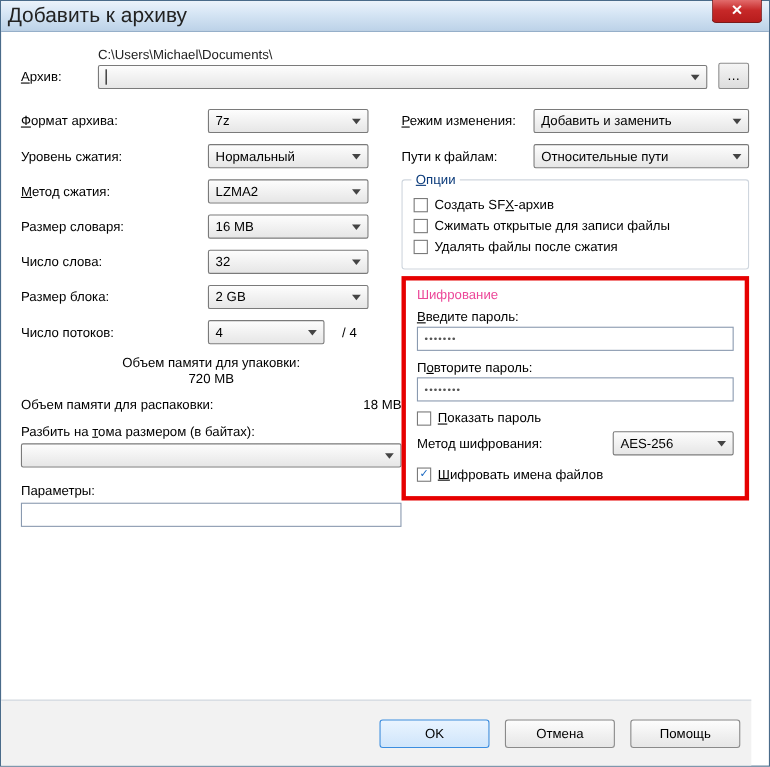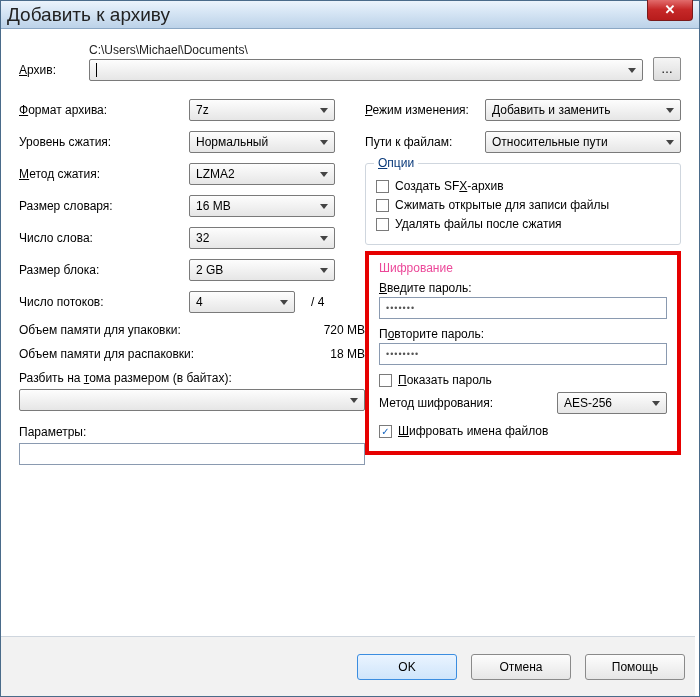--- a/index.html
+++ b/index.html
@@ -118,21 +118,21 @@
     display:flex;align-items:center;justify-content:center;font-size:10px;color:#1565c0;
   }
   .highlight-red { border: 4px solid #e60000; padding: 6px 10px 8px 10px; margin-top:6px; position:relative;}
   .enc-title { color:#ec4899; margin-bottom:6px; }
   .pw-field {
     height:22px;border:1px solid #8a9ab0;background:#fff;
     display:flex;align-items:center;padding:0 6px;font-size:9px;letter-spacing:1px;color:#555;
     margin-top:2px;margin-bottom:8px;
   }
   .footer {
-    position:absolute; bottom:0; left:0; right:4px;
+    position:absolute; bottom:0; left:0; right:16px;
     height:60px;
     border-top:1px solid #cfd6de;
     background:#f2f2f2;
     display:flex; align-items:center; justify-content:flex-end;
     gap:14px; padding-right:10px;
   }
   .dlg-btn {
     width:100px;height:26px;
     border:1px solid #8a8a8a;border-radius:3px;
     background:linear-gradient(to bottom,#fdfdfd,#e6e6e6);
@@ -218,21 +218,21 @@
           </div>
 
         <div class="row">
             <div class="lbl">Число потоков:</div>
           <div class="select" style="width:106px;">
               <span>4</span>
             </div>
           <div style="margin-left:16px;">/ 4</div>
           </div>
 
-        <div class="row" style="margin-top:6px;">
+        <div class="row" style="margin-top:6px;flex-direction:column;">
             <div style="flex:1;">Объем памяти для упаковки:</div>
           <div>720 MB</div>
           </div>
 
         <div class="row">
             <div style="flex:1;">Объем памяти для распаковки:</div>
           <div>18 MB</div>
           </div>
 
         <div style="margin-top:6px;">Разбить на <u>т</u>ома размером (в байтах):</div>

